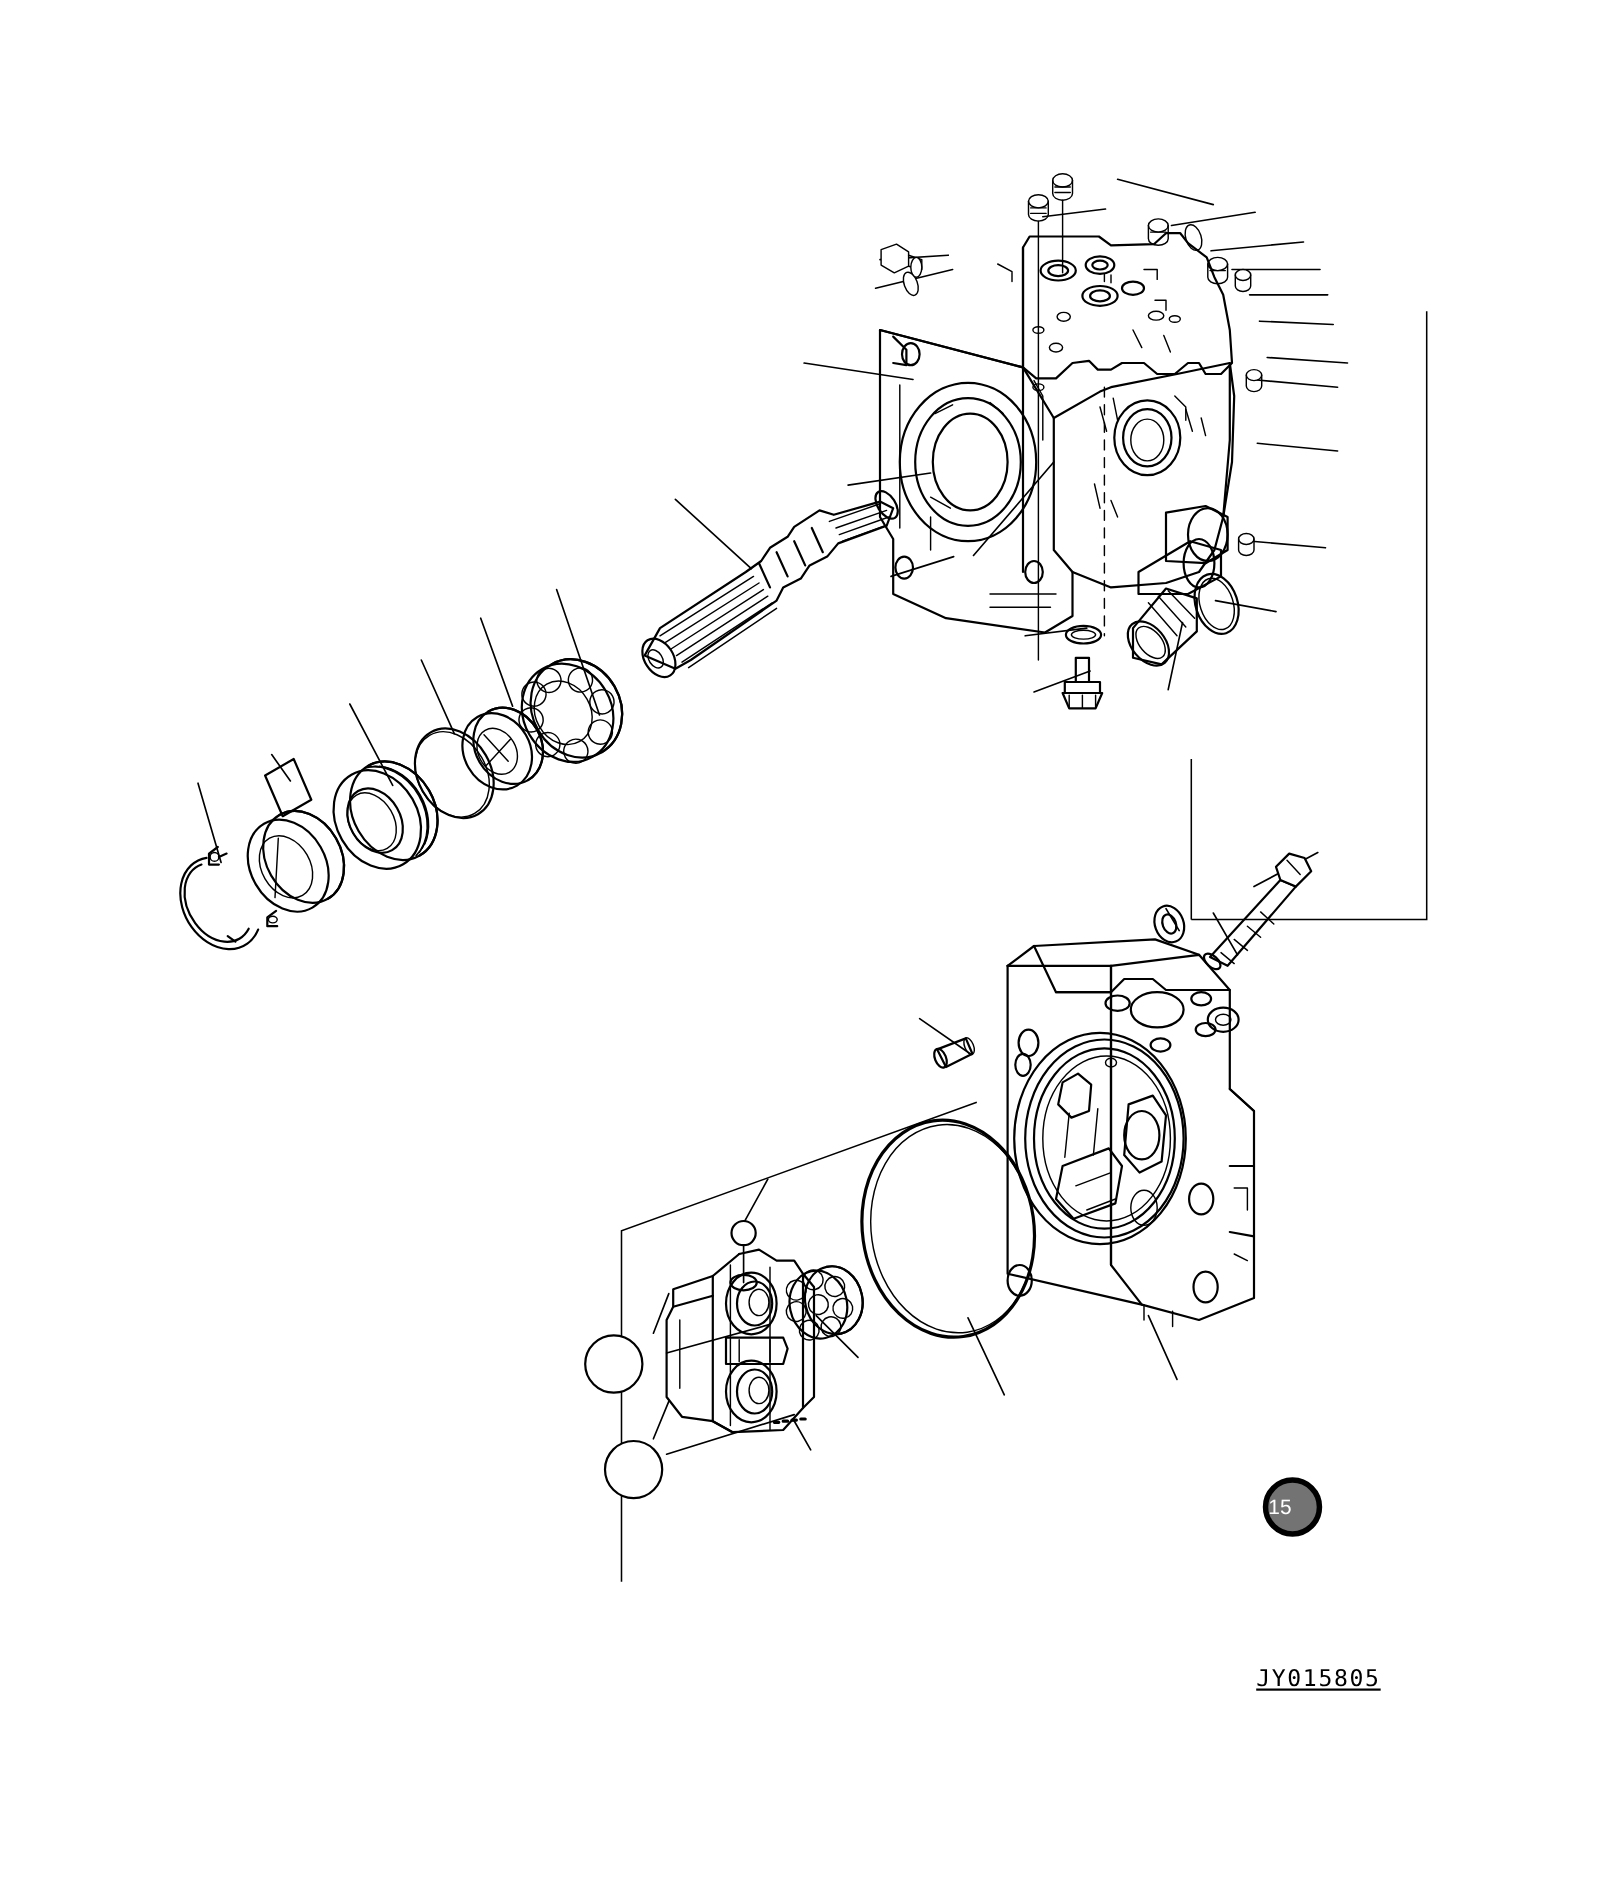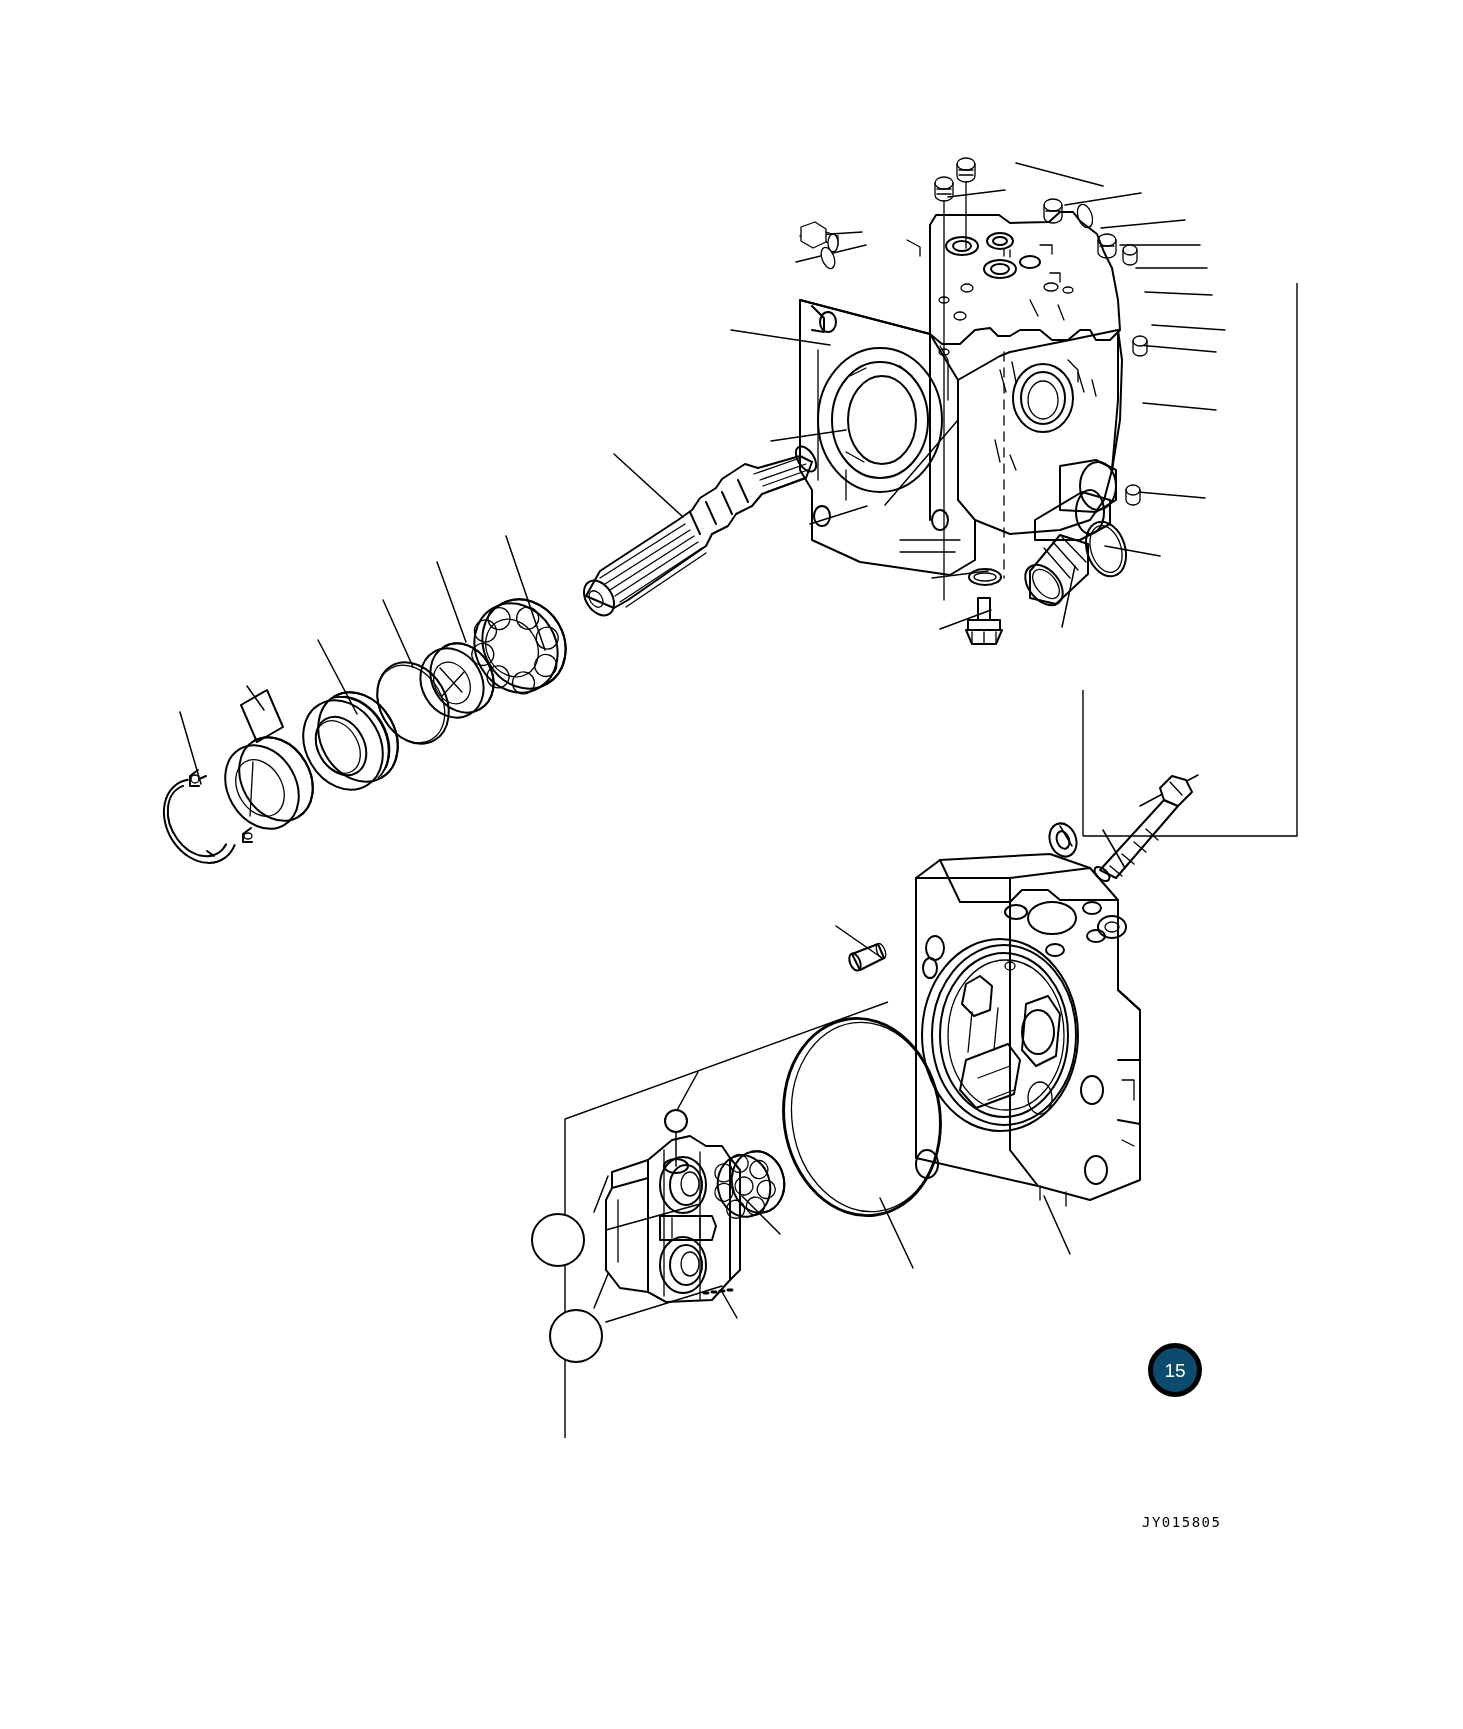--- a/index.html
+++ b/index.html
@@ -24,39 +24,39 @@
     top: 0;
     width: 1463px;
     height: 1729px;
     display: block;
   }
   .drawing-number {
     position: absolute;
     left: 1142px;
     top: 1514px;
     font-family: "DejaVu Sans Mono", "Liberation Mono", monospace;
-    font-size: 14px;
+    font-size: 21px;
     letter-spacing: 1.5px;
     color: #000000;
     white-space: nowrap;
     user-select: none;
+    text-decoration: underline;
   }
   .badge {
     position: absolute;
     left: 1148px;
     top: 1343px;
     width: 54px;
     height: 54px;
     border-radius: 50%;
-    background: #0c4a6e;
+    background: #737373;
     border: 5px solid #000000;
     box-sizing: border-box;
     display: flex;
     align-items: center;
-    justify-content: center;
     color: #ffffff;
     font-family: "Liberation Sans", sans-serif;
     font-size: 19px;
     line-height: 1;
     user-select: none;
   }
 </style>
 </head>
 <body>
 

